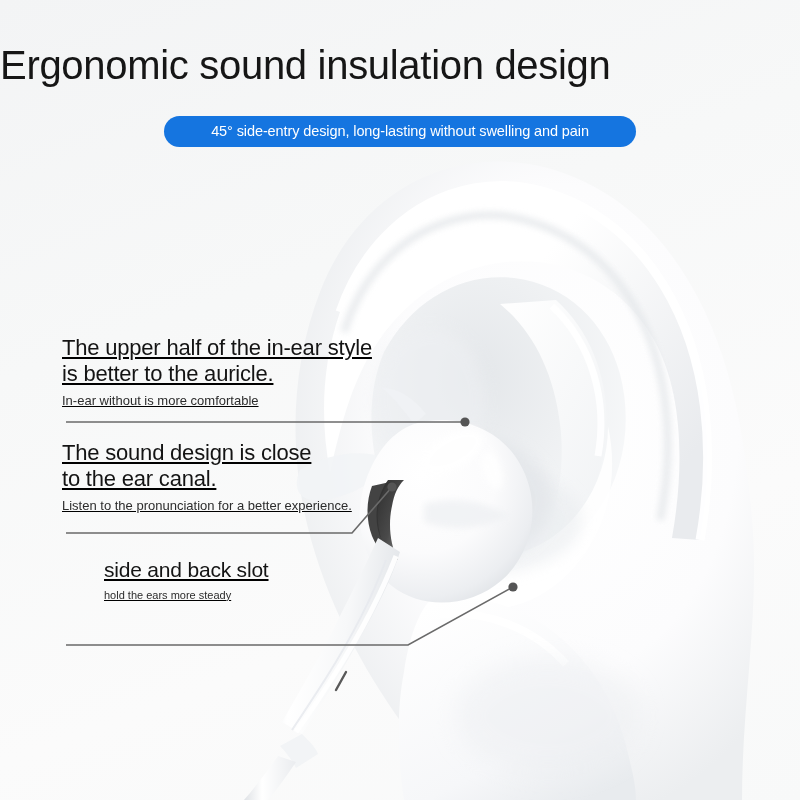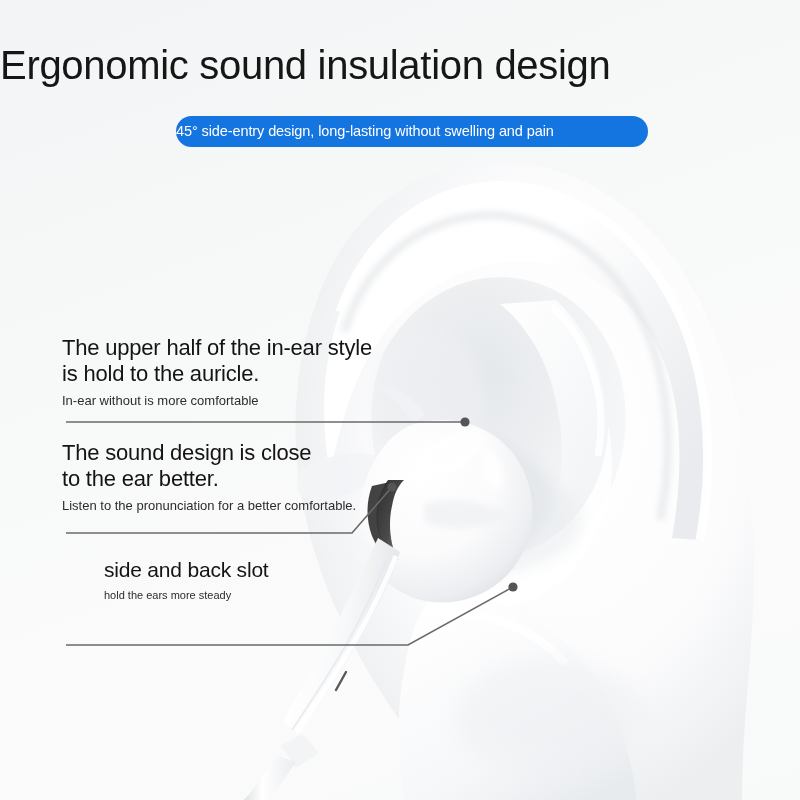--- a/index.html
+++ b/index.html
@@ -36,36 +36,36 @@
     font-size: 40px;
     font-weight: 400;
     letter-spacing: -0.3px;
     color: #161616;
     line-height: 1.05;
     white-space: nowrap;
   }
 
   .badge {
     position: absolute;
-    left: 176px;
+    left: 164px;
     top: 116px;
     width: 472px;
     height: 31px;
     border-radius: 16px;
     background: #1575e0;
     color: #ffffff;
     font-size: 14.5px;
     line-height: 31px;
-    text-align: left;
+    text-align: center;
     white-space: nowrap;
     letter-spacing: -0.1px;
   }
 
   
-  .anno { position: absolute; }
+  .anno { position: absolute; text-decoration: underline; }
   .anno-title {
     font-size: 22px;
     font-weight: 400;
     color: #141414;
     line-height: 1.18;
     letter-spacing: -0.2px;
     white-space: nowrap;
   }
   .anno-sub {
     font-size: 13px;
@@ -231,28 +231,28 @@
       <circle cx="513" cy="587" r="4.6"></circle>
     </g>
   </svg>
 
   <div class="page-title">Ergonomic sound insulation design</div>
 
   <div class="badge">45° side-entry design, long-lasting without swelling and pain</div>
 
   <div class="anno" id="anno-1">
     <div class="anno-title">The upper half of the in-ear style</div>
-    <div class="anno-title">is hold to the auricle.</div>
+    <div class="anno-title">is better to the auricle.</div>
     <div class="anno-sub">In-ear without is more comfortable</div>
   </div>
 
   <div class="anno" id="anno-2">
     <div class="anno-title">The sound design is close</div>
-    <div class="anno-title">to the ear better.</div>
-    <div class="anno-sub">Listen to the pronunciation for a better comfortable.</div>
+    <div class="anno-title">to the ear canal.</div>
+    <div class="anno-sub">Listen to the pronunciation for a better experience.</div>
   </div>
 
   <div class="anno" id="anno-3">
     <div class="anno-title">side and back slot</div>
     <div class="anno-sub">hold the ears more steady</div>
   </div>
 
 </div>
 
 </body></html>

